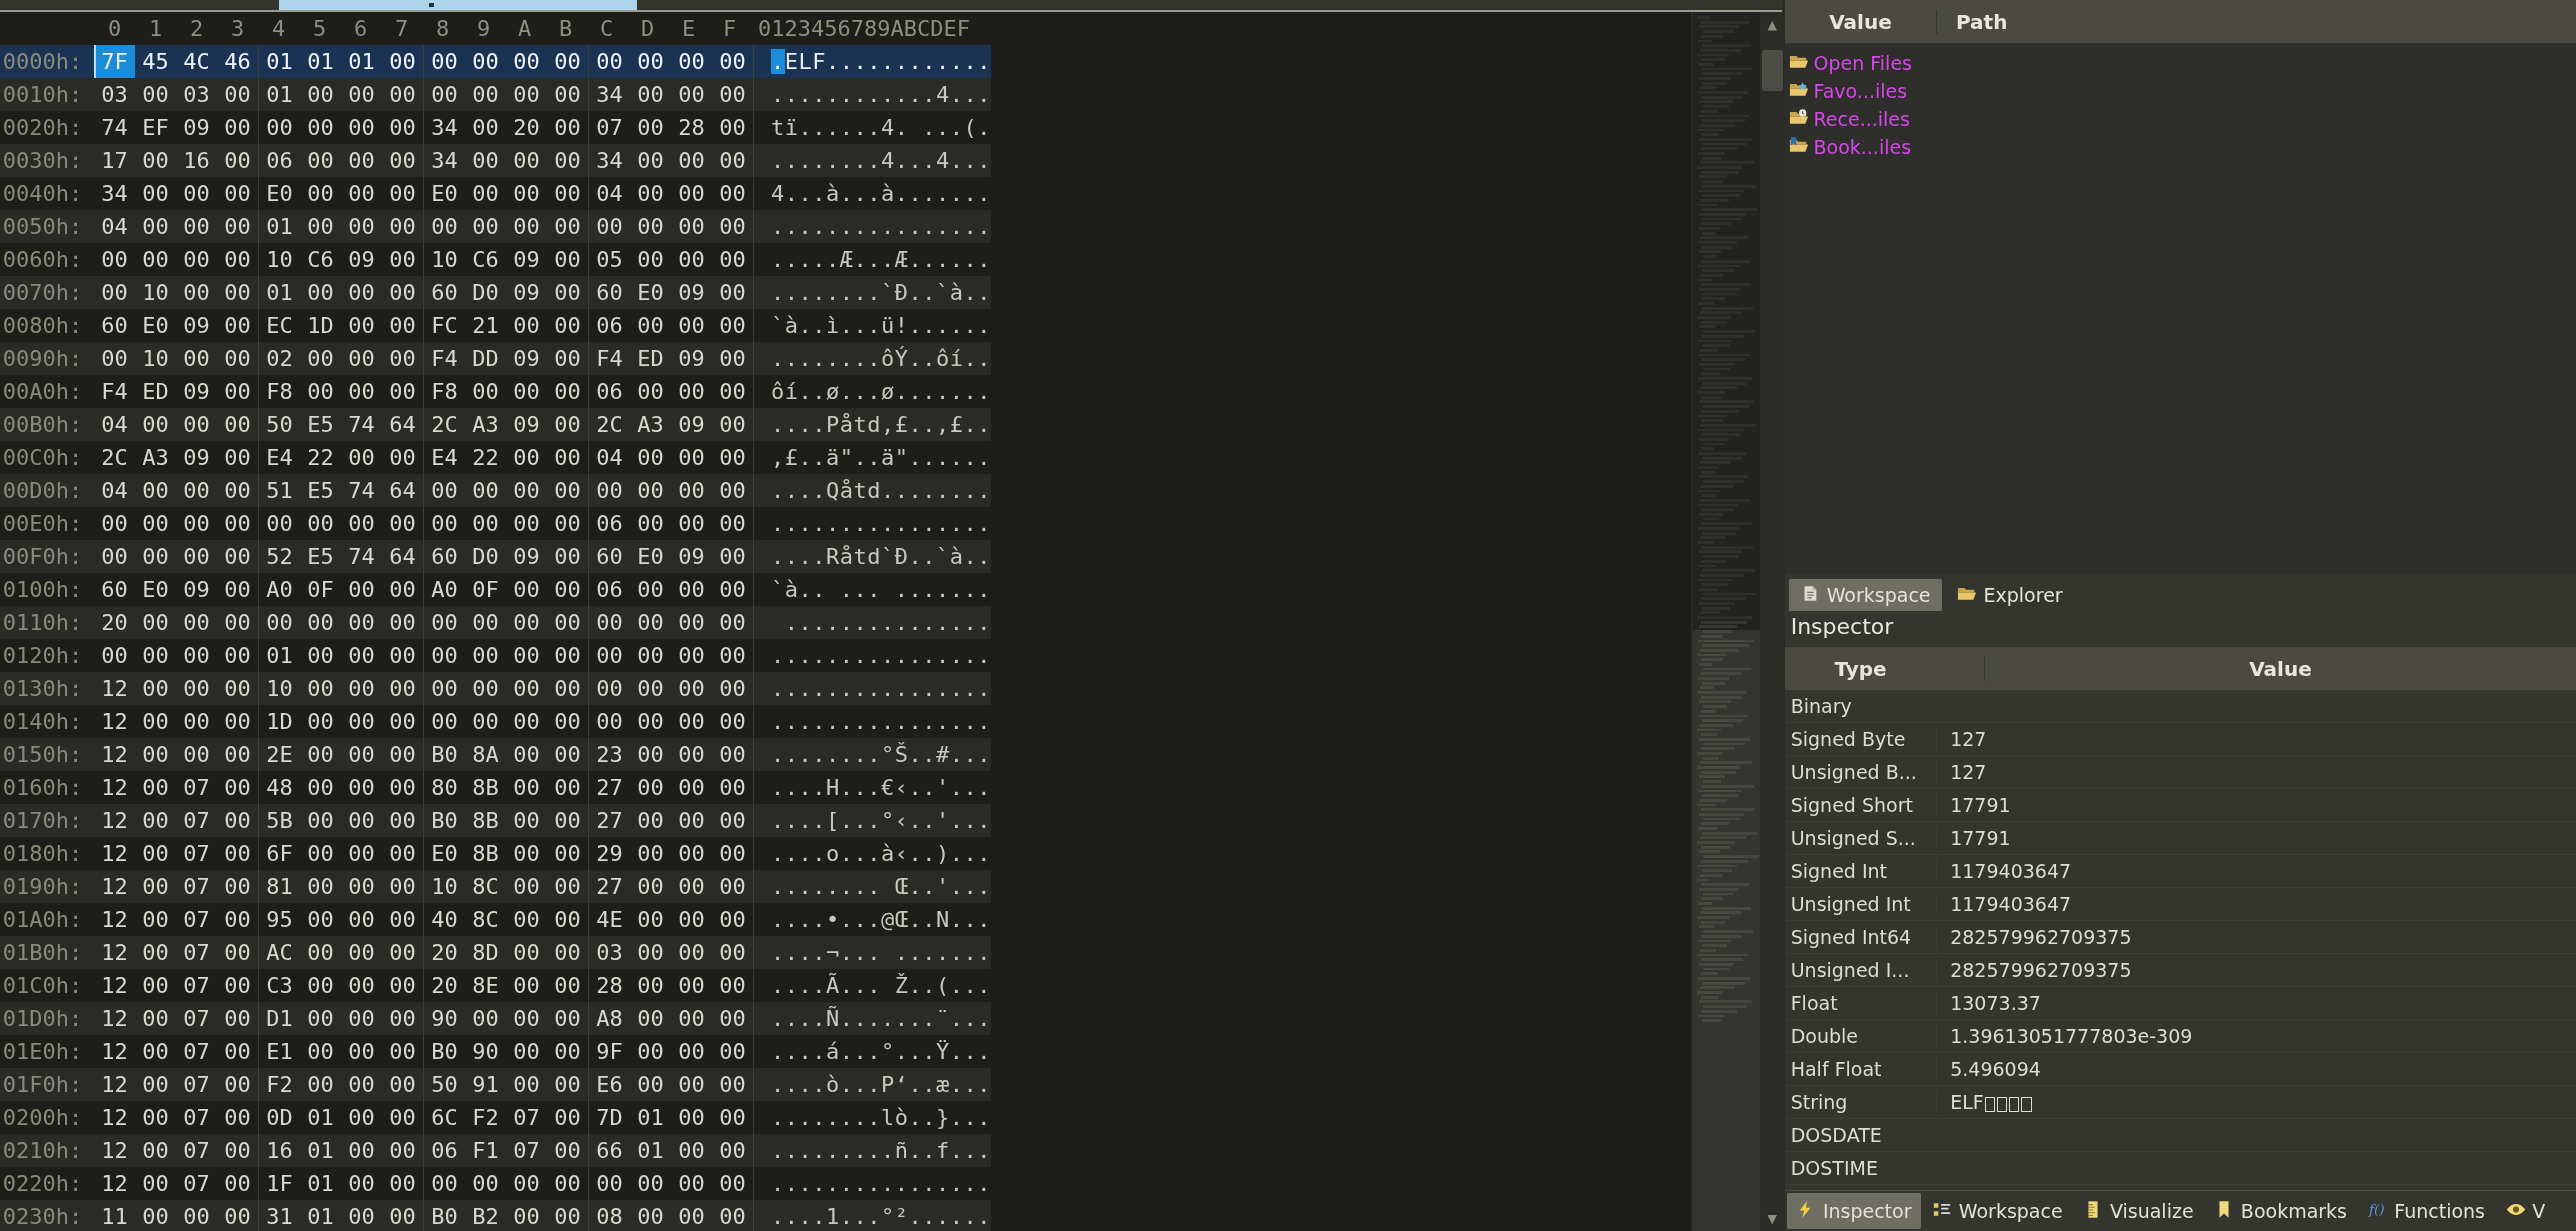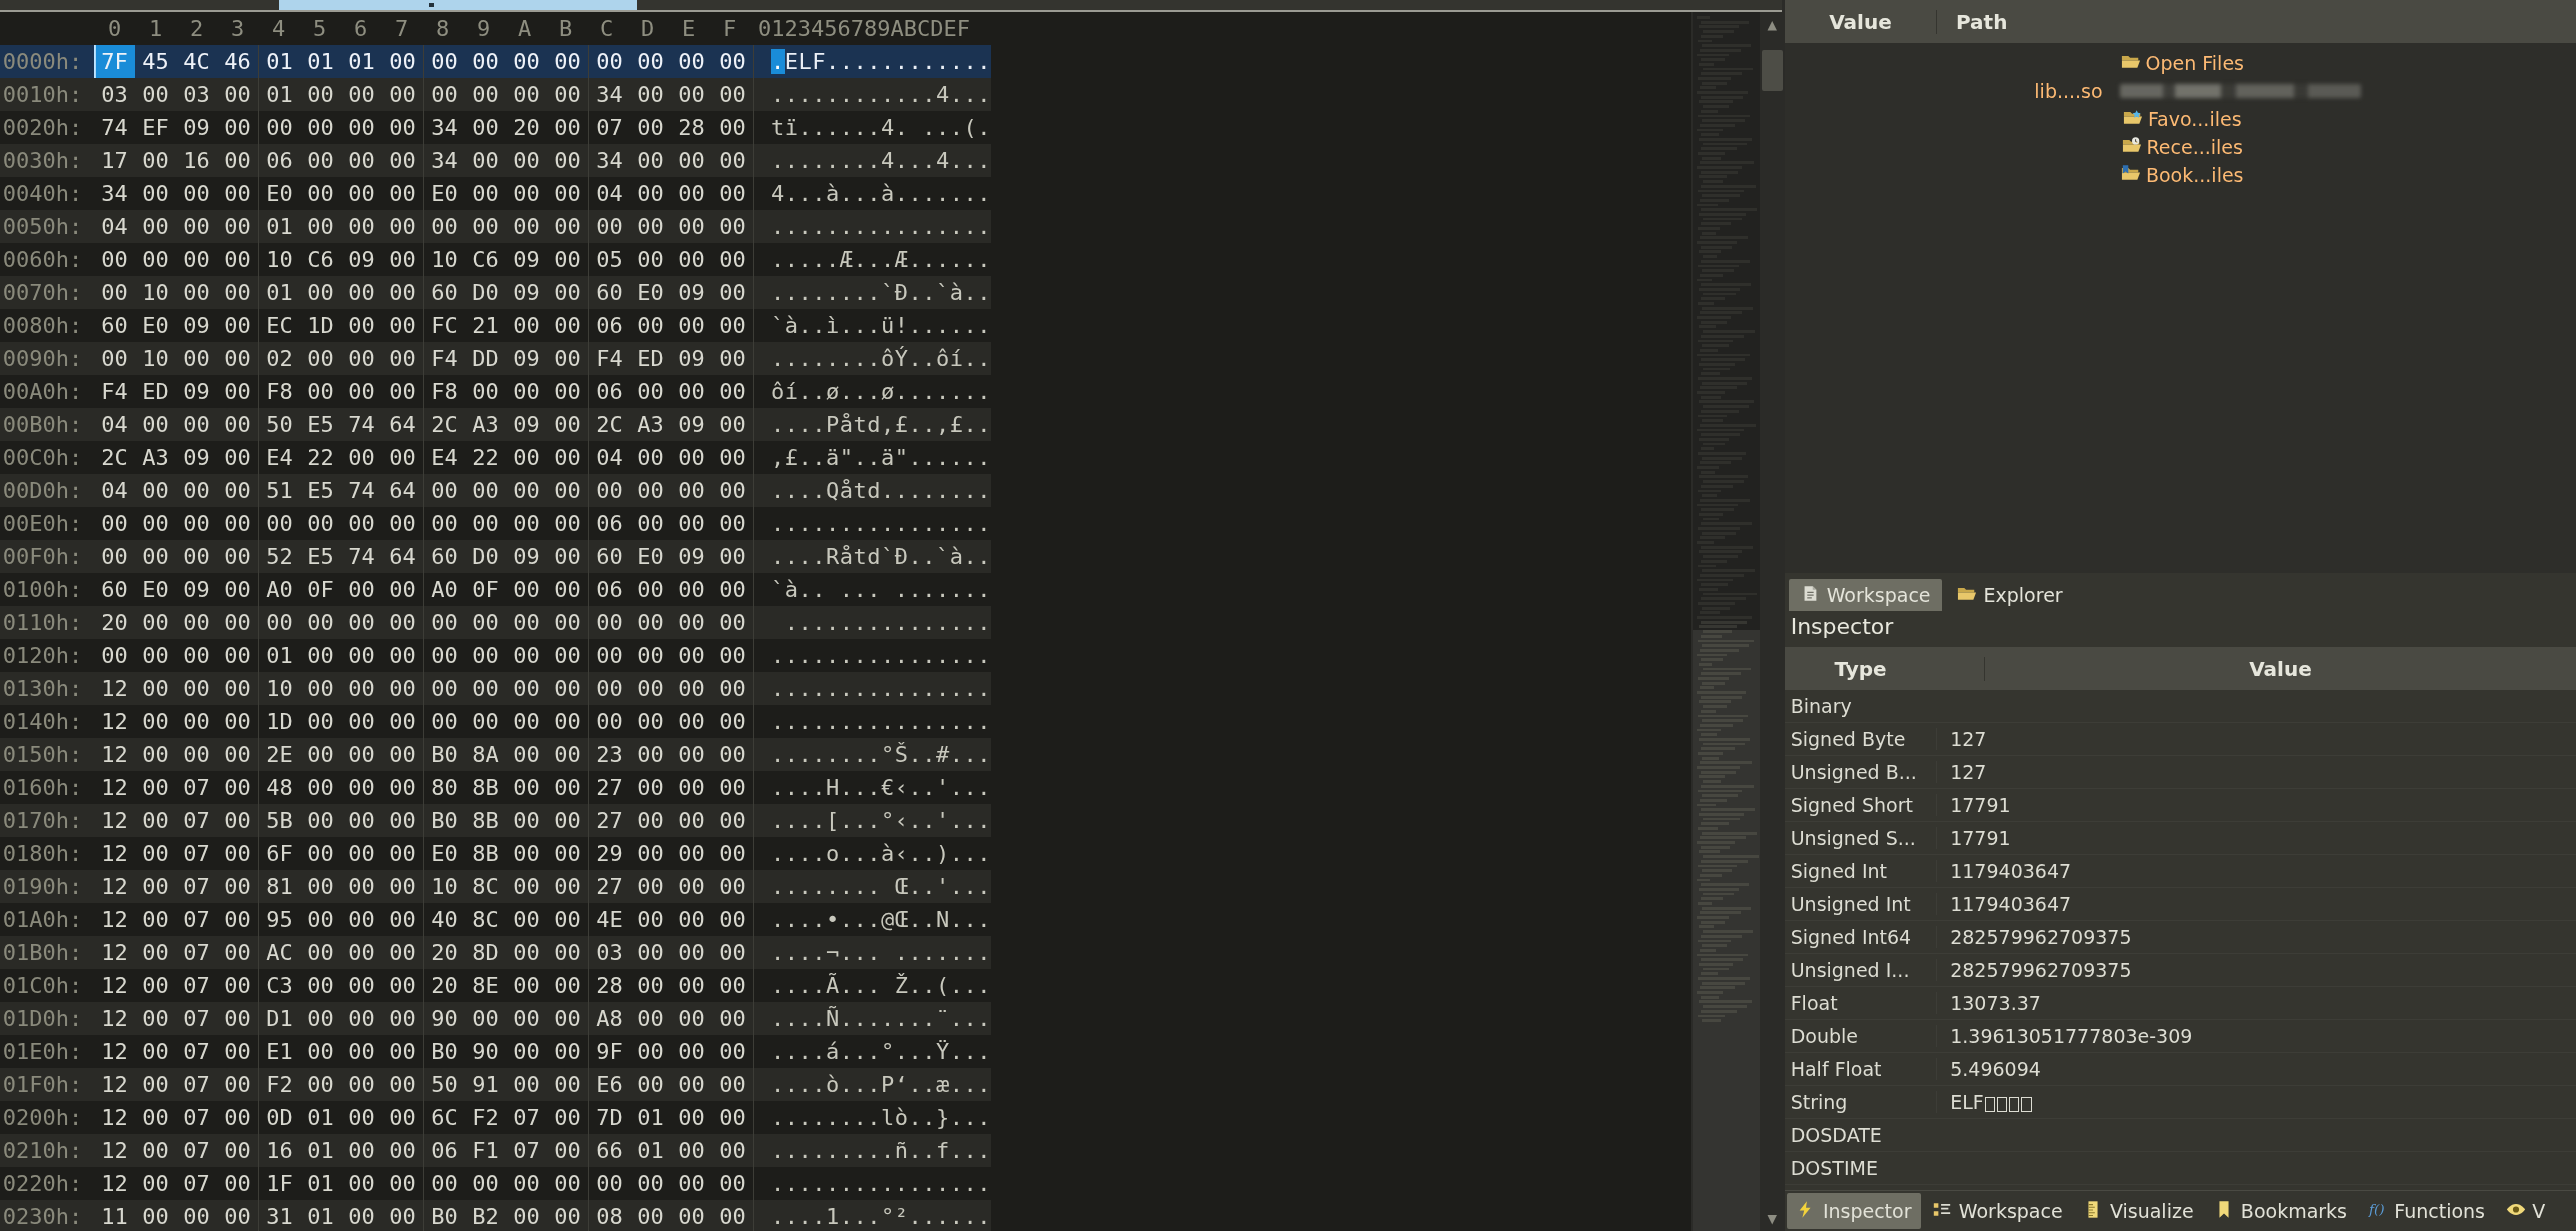--- a/index.html
+++ b/index.html
@@ -121,21 +121,21 @@
     font-size: 20px; font-weight: bold;
   }
   .thead .c1 { width: 151px; text-align: center; }
   .thead .c2 { flex: 1; padding-left: 19px; border-left: 1.9px solid #35352f;}
   .thead .c2.ctr { text-align: center; padding-left: 0; margin-left: 48px; }
 
   #filetree { position: absolute; left: 0; top: 0; width: 791px; height: 573px; }
   #filetree .tbody { background: #2e2e2a; height: 530px; padding-top: 5.7px; }
   .ftrow {
     display: flex; align-items: center; height: 28px;
-    color: #fdba74; font-size: 19px; padding-left: 3.8px; justify-content: center;
+    color: #d946ef; font-size: 19px; padding-left: 3.8px;
   }
   .ftrow .fname { display:flex; align-items:center; gap:4.7px; }
   .ftrow.indent { padding-left: 34px; }
   .blurbar {
     margin-left: 17px; width: 241px; height: 14px;
     background: linear-gradient(90deg,
       rgba(150,150,142,.55) 0 18%, rgba(100,100,95,.3) 18% 23%,
       rgba(160,160,150,.6) 23% 42%, rgba(95,95,90,.25) 42% 48%,
       rgba(150,150,142,.5) 48% 72%, rgba(100,100,95,.2) 72% 78%,
       rgba(145,145,138,.45) 78% 100%);
@@ -441,26 +441,20 @@
     <div class="tbody" id="ft-body">
         <div class="ftrow">
           <div class="fname">
             <span><svg viewBox="0 0 22 18" class="ico">
                 <path d="M1 3h7l2 2h9v3H1z" fill="#c9a84b"></path>
                 <path d="M1 8h20l-3 8H1z" fill="#e8c76a"></path>
               </svg></span>
             <span>Open Files</span>
           </div>
         </div>
-        <div class="ftrow indent">
-          <div class="fname">
-            <span>lib....so</span>
-          </div>
-          <div class="blurbar"></div>
-        </div>
         <div class="ftrow">
           <div class="fname">
             <span><svg viewBox="0 0 22 18" class="ico">
                 <path d="M1 3h7l2 2h9v3H1z" fill="#c9a84b"></path>
                 <path d="M1 8h20l-3 8H1z" fill="#e8c76a"></path>
                 <path d="M15 1l1.4 2.8 3 .4-2.2 2.1.5 3-2.7-1.4-2.7 1.4.5-3L10.6 4.2l3-.4z" fill="#57b6e8"></path>
               </svg></span>
             <span>Favo...iles</span>
           </div>
         </div>

